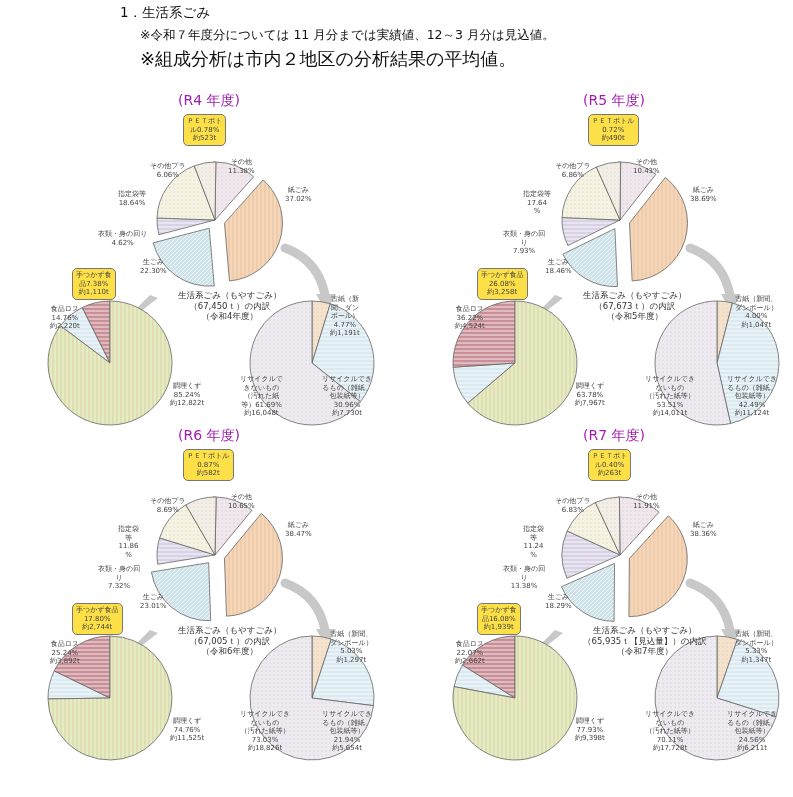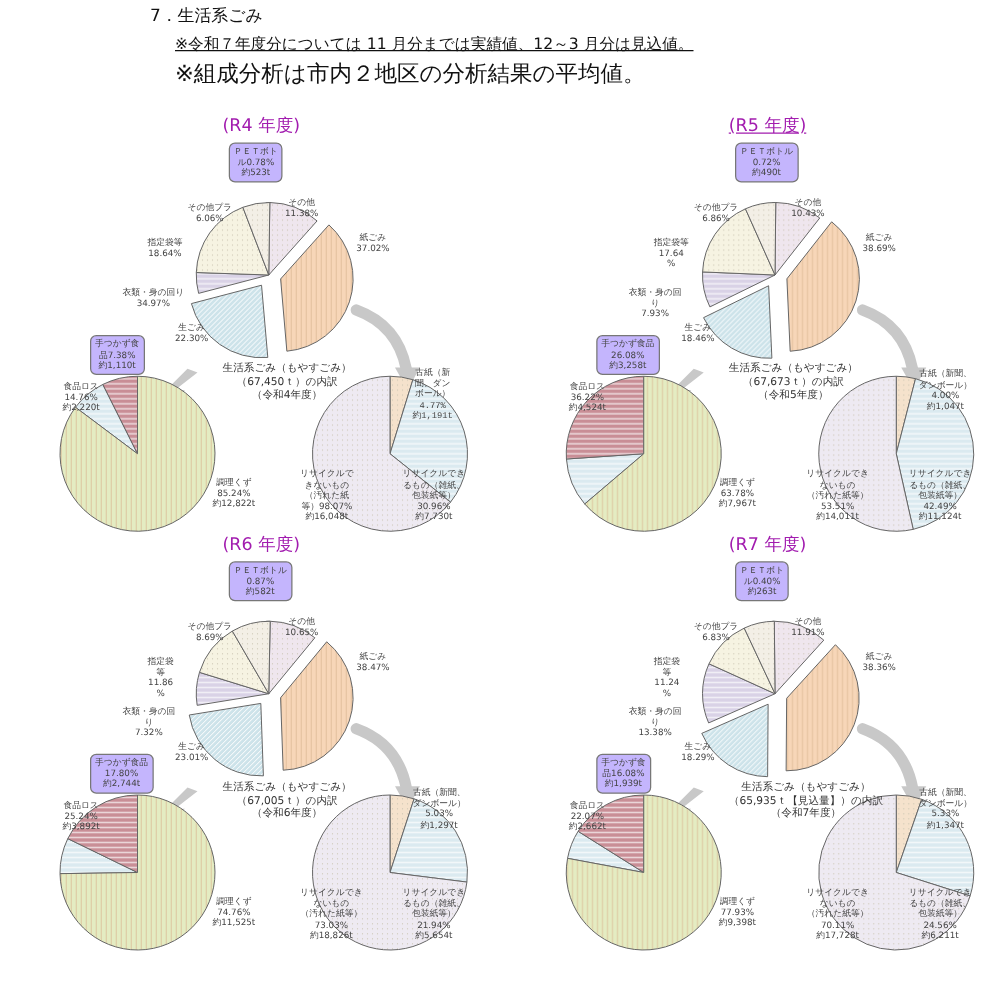--- a/index.html
+++ b/index.html
@@ -1,33 +1,33 @@
 <!DOCTYPE html>
 <html><head>
 <meta charset="utf-8">
 <style>
   html, body { margin:0; padding:0; background:#ffffff; }
   body { width:793px; height:797px; position:relative; overflow:hidden;
          font-family:"DejaVu Sans", sans-serif; color:#222; }
   .hdr { position:absolute; left:120px; font-size:13px; color:#111; white-space:nowrap; }
   .hdr.h1 { top:4px; font-size:13.5px; }
-  .hdr.n1 { top:27px; left:140px; font-size:12.5px;text-decoration:underline; }
+  .hdr.n1 { top:27px; left:140px; font-size:12.5px; }
   .hdr.n2 { top:47px; left:140px; font-size:18px; }
   .panel { position:absolute; width:390px; height:340px; }
   .panel svg { position:absolute; left:0; top:0; width:390px; height:340px; overflow:visible; }
   .ptitle { position:absolute; font-size:14px; color:#a21caf; white-space:nowrap; }
   .lbl { position:absolute; font-size:7px; line-height:8.5px; color:#444; text-align:center; white-space:pre-line; }
-  .callout { position:absolute; border:1px solid #777; border-radius:5px; background:#c4b5fd;
+  .callout { position:absolute; border:1px solid #777; border-radius:5px; background:#fde047;
              font-size:7px; line-height:8.5px; color:#444; text-align:center; padding:2px 3px; white-space:pre-line; }
   .subttl { position:absolute; font-size:8.5px; line-height:10.5px; color:#333; text-align:center; white-space:pre-line; }
 </style>
 </head>
 <body>
 
-<div class="hdr h1">7．生活系ごみ</div>
+<div class="hdr h1">1．生活系ごみ</div>
 <div class="hdr n1">※令和７年度分については 11 月分までは実績値、12～3 月分は見込値。</div>
 <div class="hdr n2">※組成分析は市内２地区の分析結果の平均値。</div>
 
 <div class="panel" style="left:0px;top:90px;">
     <svg viewBox="0 0 390 340">
       <defs>
         <pattern id="p0-paper" width="4" height="4" patternUnits="userSpaceOnUse">
           <rect width="4" height="4" fill="#f7d6b8"></rect>
           <line x1="1" y1="0" x2="1" y2="4" stroke="#d9b896" stroke-width="0.6"></line>
         </pattern>
@@ -99,49 +99,49 @@
 約523t</div>
     <div class="lbl" style="left: 228px; top: 68px;">その他
 11.38%</div>
     <div class="lbl" style="left: 150px; top: 72px;">その他プラ
 6.06%</div>
     <div class="lbl" style="left: 285px; top: 96px;">紙ごみ
 37.02%</div>
     <div class="lbl" style="left: 118px; top: 100px;">指定袋等
 18.64%</div>
     <div class="lbl" style="left: 98px; top: 140px;">衣類・身の回り
-34.97%</div>
+4.62%</div>
     <div class="lbl" style="left: 140px; top: 168px;">生ごみ
 22.30%</div>
     <div class="callout" style="left: 72px; top: 178px;">手つかず食
 品7.38%
 約1,110t</div>
     <div class="lbl" style="left: 50px; top: 215px;">食品ロス
 14.76%
 約2,220t</div>
     <div class="lbl" style="left: 170px; top: 292px;">調理くず
 85.24%
 約12,822t</div>
     <div class="subttl" style="left: 178px; top: 200px;">生活系ごみ（もやすごみ）
 （67,450ｔ）の内訳
 （令和4年度）</div>
-    <div class="lbl" style="left: 330px; top: 205px; font-family: Liberation Mono, monospace;">古紙（新
+    <div class="lbl" style="left: 330px; top: 205px;">古紙（新
 聞、ダン
 ボール）
 4.77%
 約1,191t</div>
     <div class="lbl" style="left: 322px; top: 285px;">リサイクルでき
 るもの（雑紙、
 包装紙等）
 30.96%
 約7,730t</div>
     <div class="lbl" style="left: 240px; top: 285px;">リサイクルで
 きないもの
 （汚れた紙
-等）98.07%
+等）61.69%
 約16,048t</div>
   </div>
 <div class="panel" style="left:405px;top:90px;">
     <svg viewBox="0 0 390 340">
       <defs>
         <pattern id="p1-paper" width="4" height="4" patternUnits="userSpaceOnUse">
           <rect width="4" height="4" fill="#f7d6b8"></rect>
           <line x1="1" y1="0" x2="1" y2="4" stroke="#d9b896" stroke-width="0.6"></line>
         </pattern>
         <pattern id="p1-food" width="4" height="4" patternUnits="userSpaceOnUse">
@@ -199,21 +199,21 @@
       <path d="M150,205 L130,225 L138,225 L128,240 L148,222 L140,222 L158,208 Z" fill="#c8c8c8"></path>
       <path d="M285,158 Q318,170 325,205" fill="none" stroke="#c8c8c8" stroke-width="9" stroke-linecap="round"></path>
       <path d="M316,204 L336,204 L326,222 Z" fill="#c8c8c8"></path>
       <path d="M110,273 L62.77901472717883,313.17684096421726 A62,62 0 0 1 48.142692873333864,277.20399274943463 Z" fill="url(#p1-recyclable)" stroke="#666" stroke-width="0.8"></path>
       <path d="M110,273 L48.142692873333864,277.20399274943463 A62,62 0 0 1 109.99999999999999,211 Z" fill="url(#p1-untouched)" stroke="#666" stroke-width="0.8"></path>
       <path d="M110,273 L110,211 A62,62 0 1 1 62.77901472717883,313.17684096421726 Z" fill="url(#p1-cooking)" stroke="#666" stroke-width="0.8"></path>
       <path d="M312,273 L312,211 A62,62 0 0 1 327.418773004221,212.94784401002488 Z" fill="url(#p1-oldPaper)" stroke="#666" stroke-width="0.8"></path>
       <path d="M312,273 L327.418773004221,212.94784401002488 A62,62 0 0 1 325.5628958627096,333.4983293638535 Z" fill="url(#p1-recyclable)" stroke="#666" stroke-width="0.8"></path>
       <path d="M312,273 L325.5628958627096,333.4983293638535 A62,62 0 1 1 312,211 Z" fill="url(#p1-nonRecyclable)" stroke="#666" stroke-width="0.8"></path>
     </svg>
-    <div class="ptitle" style="left: 178px; top: 2px; text-decoration: underline;">(R5 年度)</div>
+    <div class="ptitle" style="left: 178px; top: 2px;">(R5 年度)</div>
     <div class="callout" style="left: 183px; top: 24px;">ＰＥＴボトル
 0.72%
 約490t</div>
     <div class="lbl" style="left: 228px; top: 68px;">その他
 10.43%</div>
     <div class="lbl" style="left: 150px; top: 72px;">その他プラ
 6.86%</div>
     <div class="lbl" style="left: 285px; top: 96px;">紙ごみ
 38.69%</div>
     <div class="lbl" style="left: 118px; top: 100px;">指定袋等

